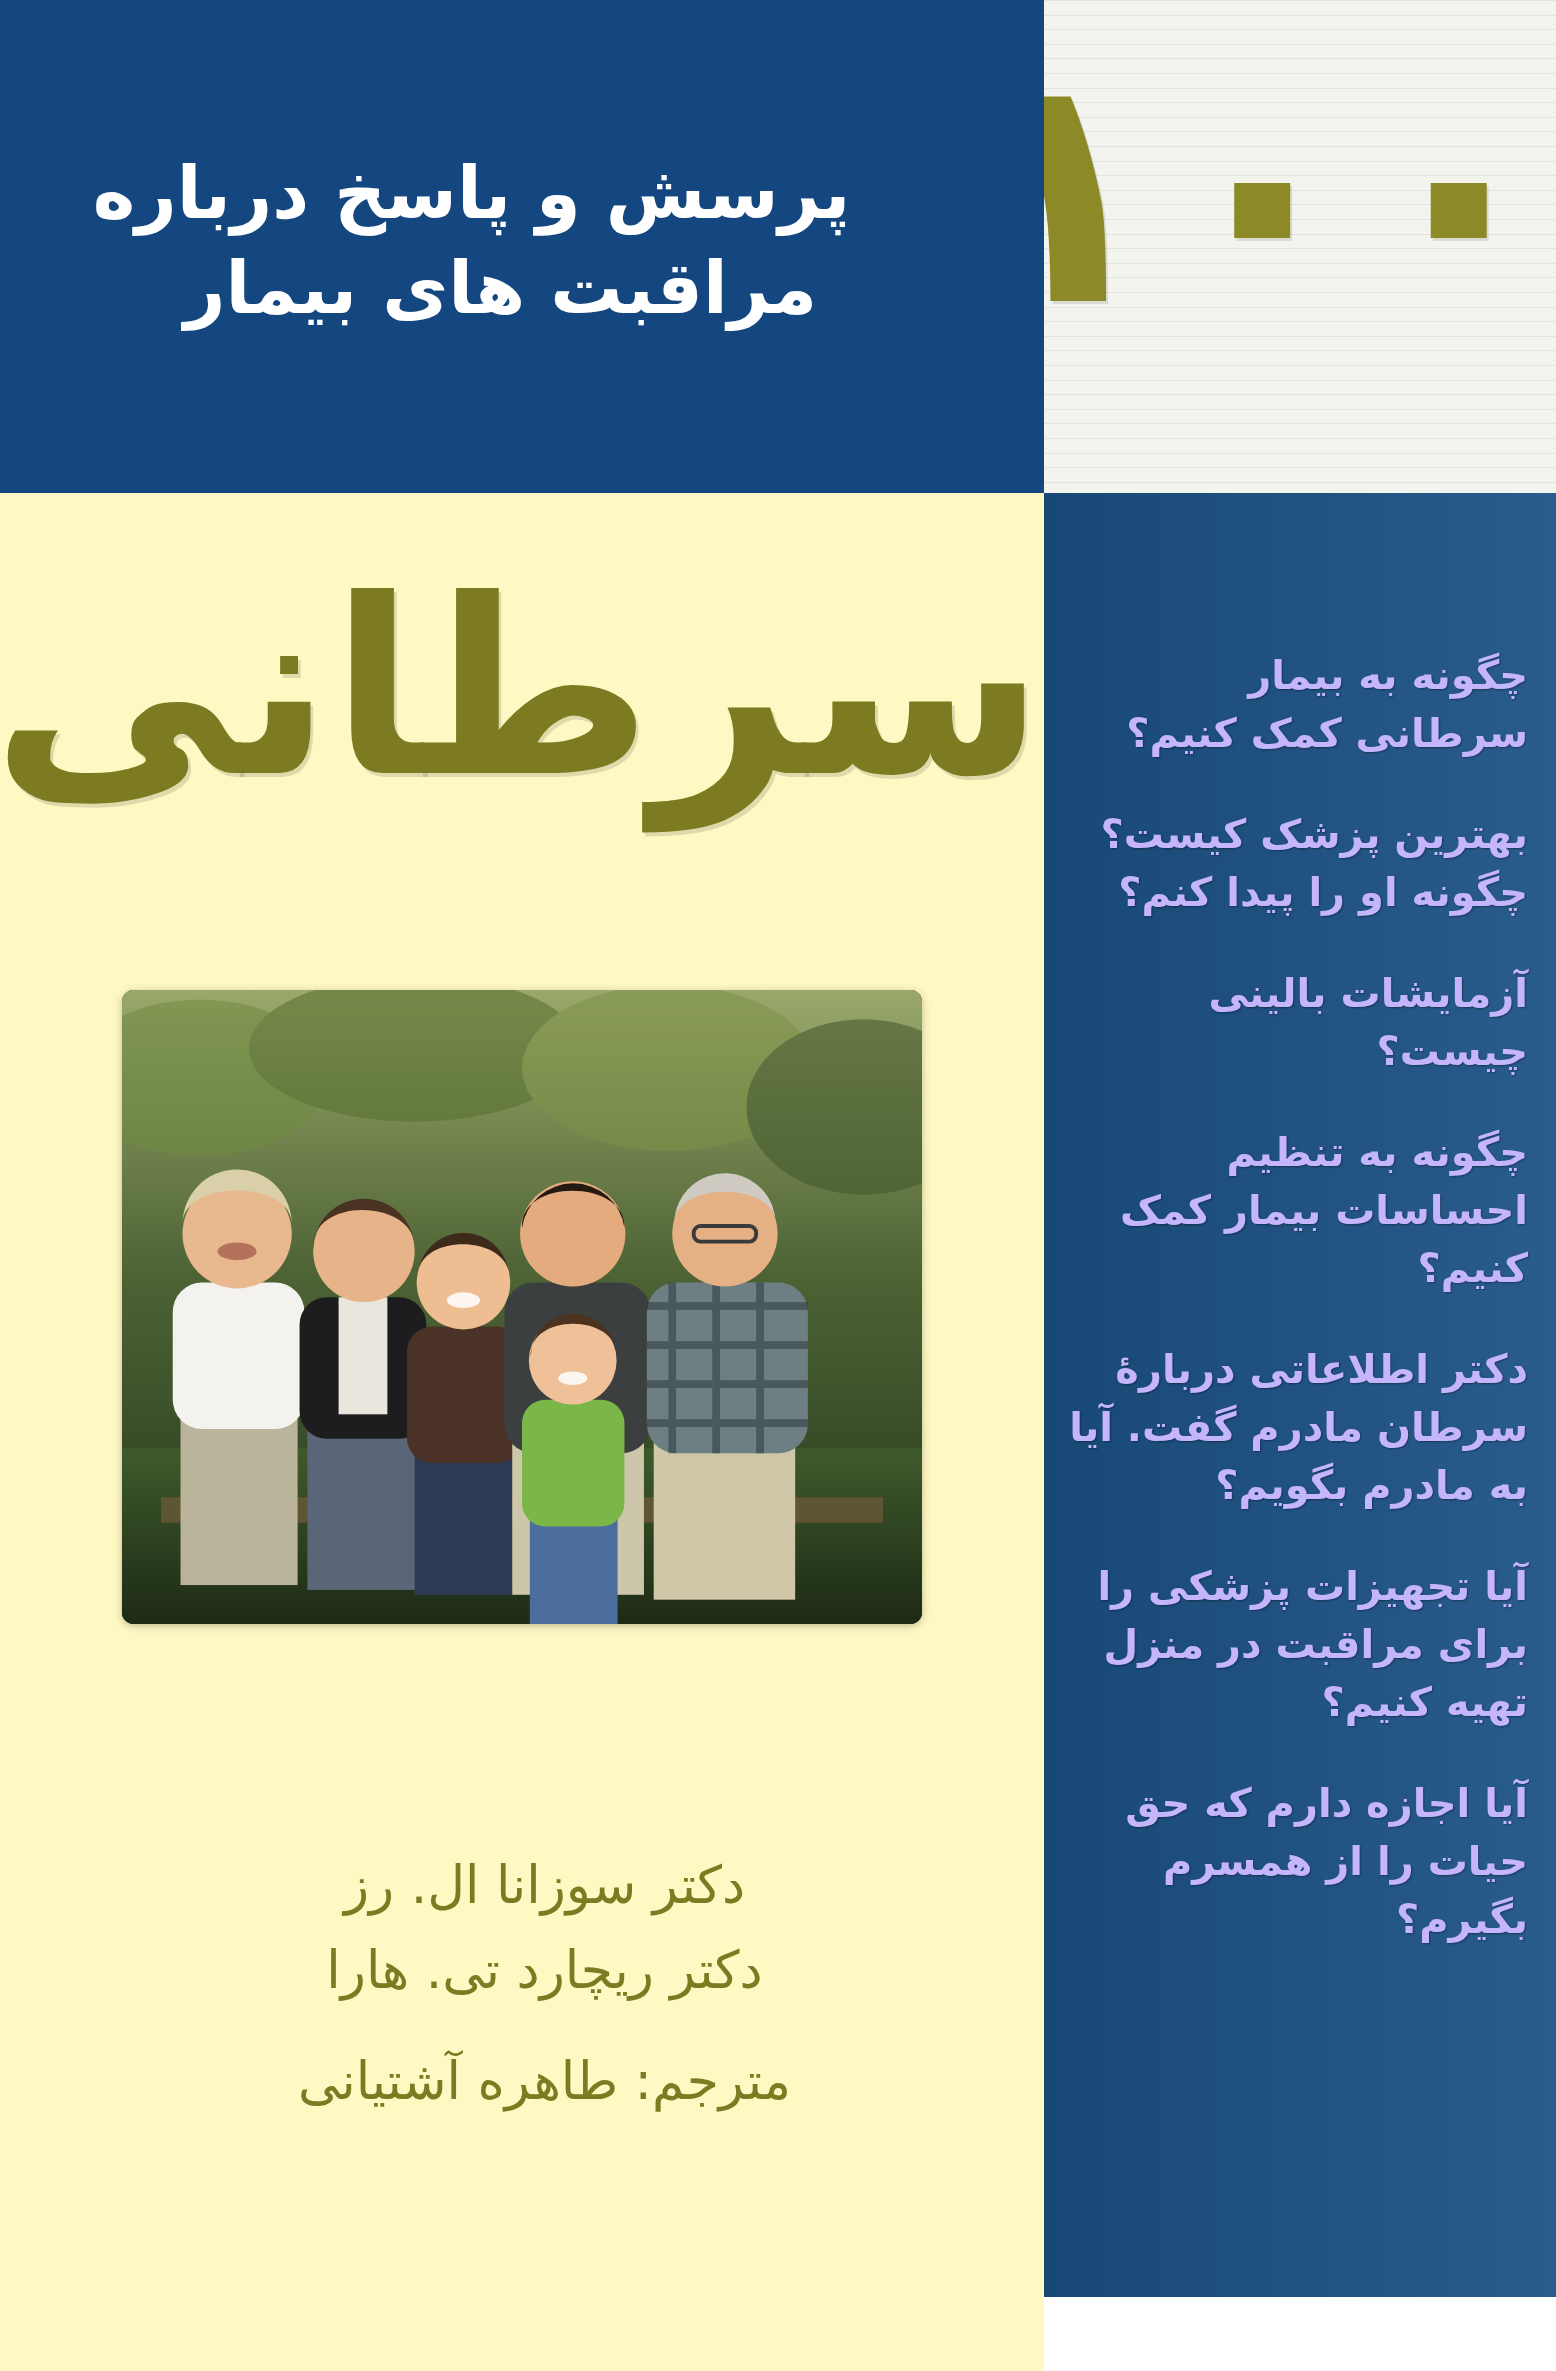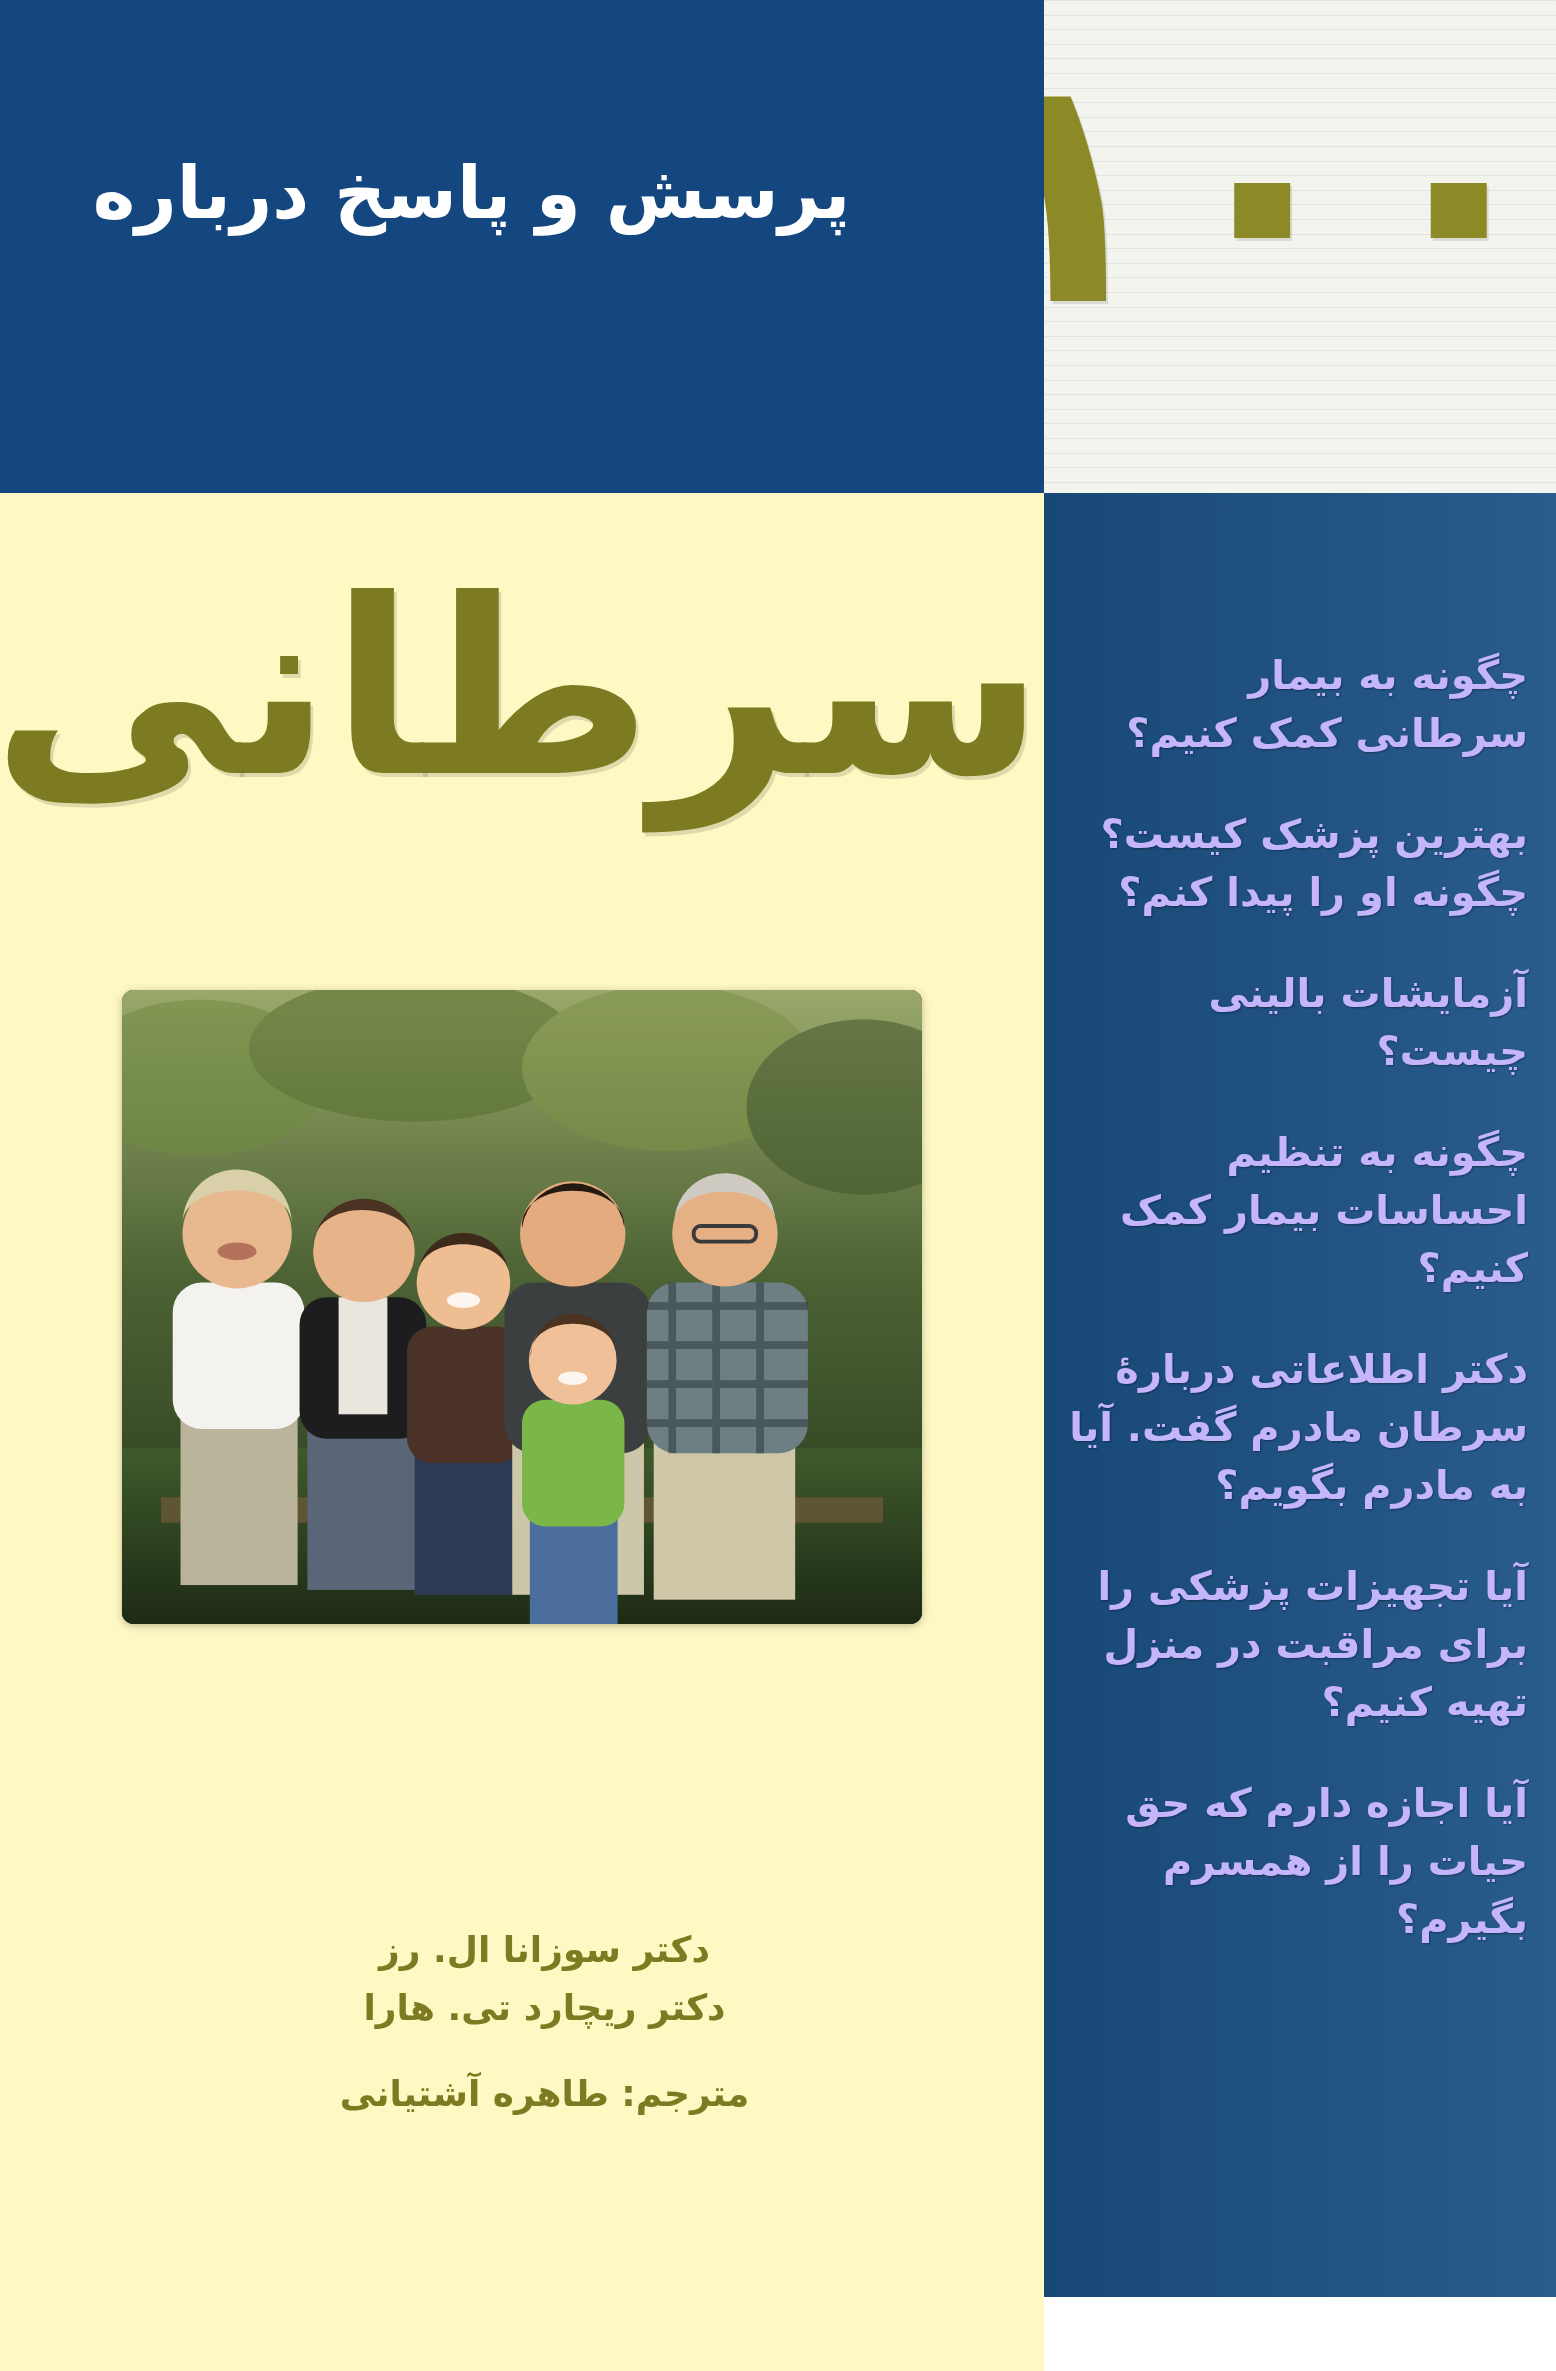--- a/index.html
+++ b/index.html
@@ -97,22 +97,22 @@
 
   .credits{
     position:absolute;
     left:0;right:0;
     bottom:249px;
     text-align:center;
     color:#7d7b22;
     direction:rtl;
   }
   .credit{
-    font-size:36px;
-    font-weight:bold;
+    font-size:52px;
+    font-weight:normal;
     line-height:1.62;
     white-space:nowrap;
     margin-left:45px;
   }
   .credit.translator{margin-top:27px;}
 
   
   .questions-panel{
     position:absolute;
     left:1044px;top:493px;
@@ -148,20 +148,21 @@
   }
 </style>
 </head>
 <body>
 
 <div id="cover">
 
   <div class="title-block">
     <div class="title-lines">
       <div class="title-line l1">پرسش و پاسخ درباره</div>
+      <div class="title-line l2">مراقبت های بیمار</div>
     </div>
   </div>
 
   <div class="number-panel">
     <div class="rules"></div>
     <div class="big-number">۱۰۰</div>
   </div>
 
   <div class="main-panel">
 

